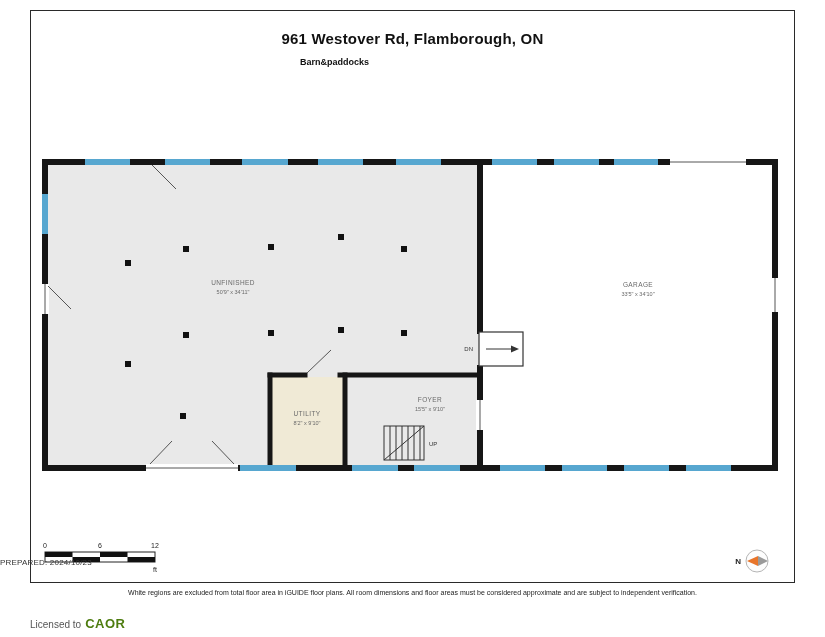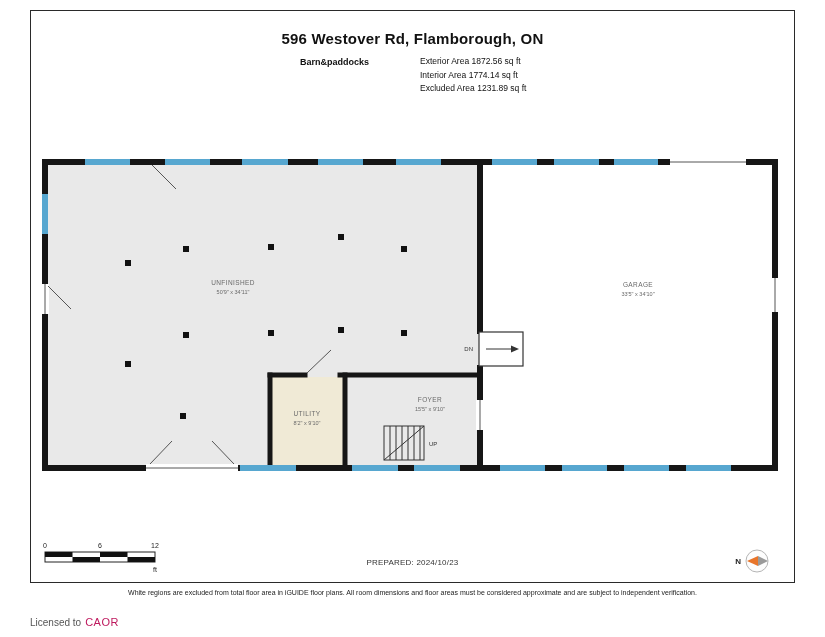--- a/index.html
+++ b/index.html
@@ -8,53 +8,39 @@
   .page { position: relative; width: 825px; height: 637px; background: #ffffff; overflow: hidden; }
   .frame { position: absolute; left: 30px; top: 10px; width: 765px; height: 573px; border: 1px solid #2a2a2a; }
   .title { position: absolute; top: 30px; left: 0; width: 100%; text-align: center;
            font-size: 15px; font-weight: bold; color: #111; letter-spacing: 0.2px; }
   .floor-label { position: absolute; left: 300px; top: 57px; width: 110px; text-align: left;
                  font-size: 9px; font-weight: bold; color: #111; }
   .areas { position: absolute; left: 420px; top: 56px; font-size: 8.5px; color: #111; }
   .area-row { height: 13.5px; white-space: nowrap; }
   .plan-svg { position: absolute; left: 0; top: 0; }
   .plan-svg text { font-family: "Liberation Sans", sans-serif; }
-  .prepared { position: absolute; top: 558px; left: 0; width: 100%; text-align: center;
+  .prepared { position: absolute; top: 558px; left: 0; width: 100%; text-align: left;
               font-size: 8px; color: #333; letter-spacing: 0.2px; }
   .footer { position: absolute; top: 589px; left: 0; width: 100%; text-align: center;
             font-size: 7px; color: #222; }
   .license { position: absolute; left: 30px; top: 616px; display: flex; align-items: baseline; gap: 4px; }
   .license .prefix { font-size: 10px; color: #555; }
-  .license .org { font-size: 11px; color: #be185d; font-weight: normal; letter-spacing: 0.5px; }
+  .license .org { font-size: 13px; color: #4d7c0f; font-weight: bold; letter-spacing: 0.5px; }
 </style>
 </head>
 <body>
 
 <div class="page">
 
   <div class="frame"></div>
 
-  <div class="title">596 Westover Rd, Flamborough, ON</div>
+  <div class="title">961 Westover Rd, Flamborough, ON</div>
 
   <div class="floor-label">Barn&amp;paddocks</div>
 
-  <div class="areas">
-    <div class="area-row">
-      <span>Exterior Area</span>
-      <span>1872.56 sq ft</span>
-    </div>
-    <div class="area-row">
-      <span>Interior Area</span>
-      <span>1774.14 sq ft</span>
-    </div>
-    <div class="area-row">
-      <span>Excluded Area</span>
-      <span>1231.89 sq ft</span>
-    </div>
-  </div>
 
   <svg class="plan-svg" width="825" height="637" viewBox="0 0 825 637">
 
     <g>
       <rect x="45" y="162" width="435" height="306" fill="#e9e9e9"></rect>
       <rect x="480" y="162" width="295" height="306" fill="#ffffff"></rect>
       <rect x="272" y="377" width="73" height="91" fill="#f0ead6"></rect>
     </g>
 
     <g stroke="#161616" stroke-width="6" stroke-linecap="square">

